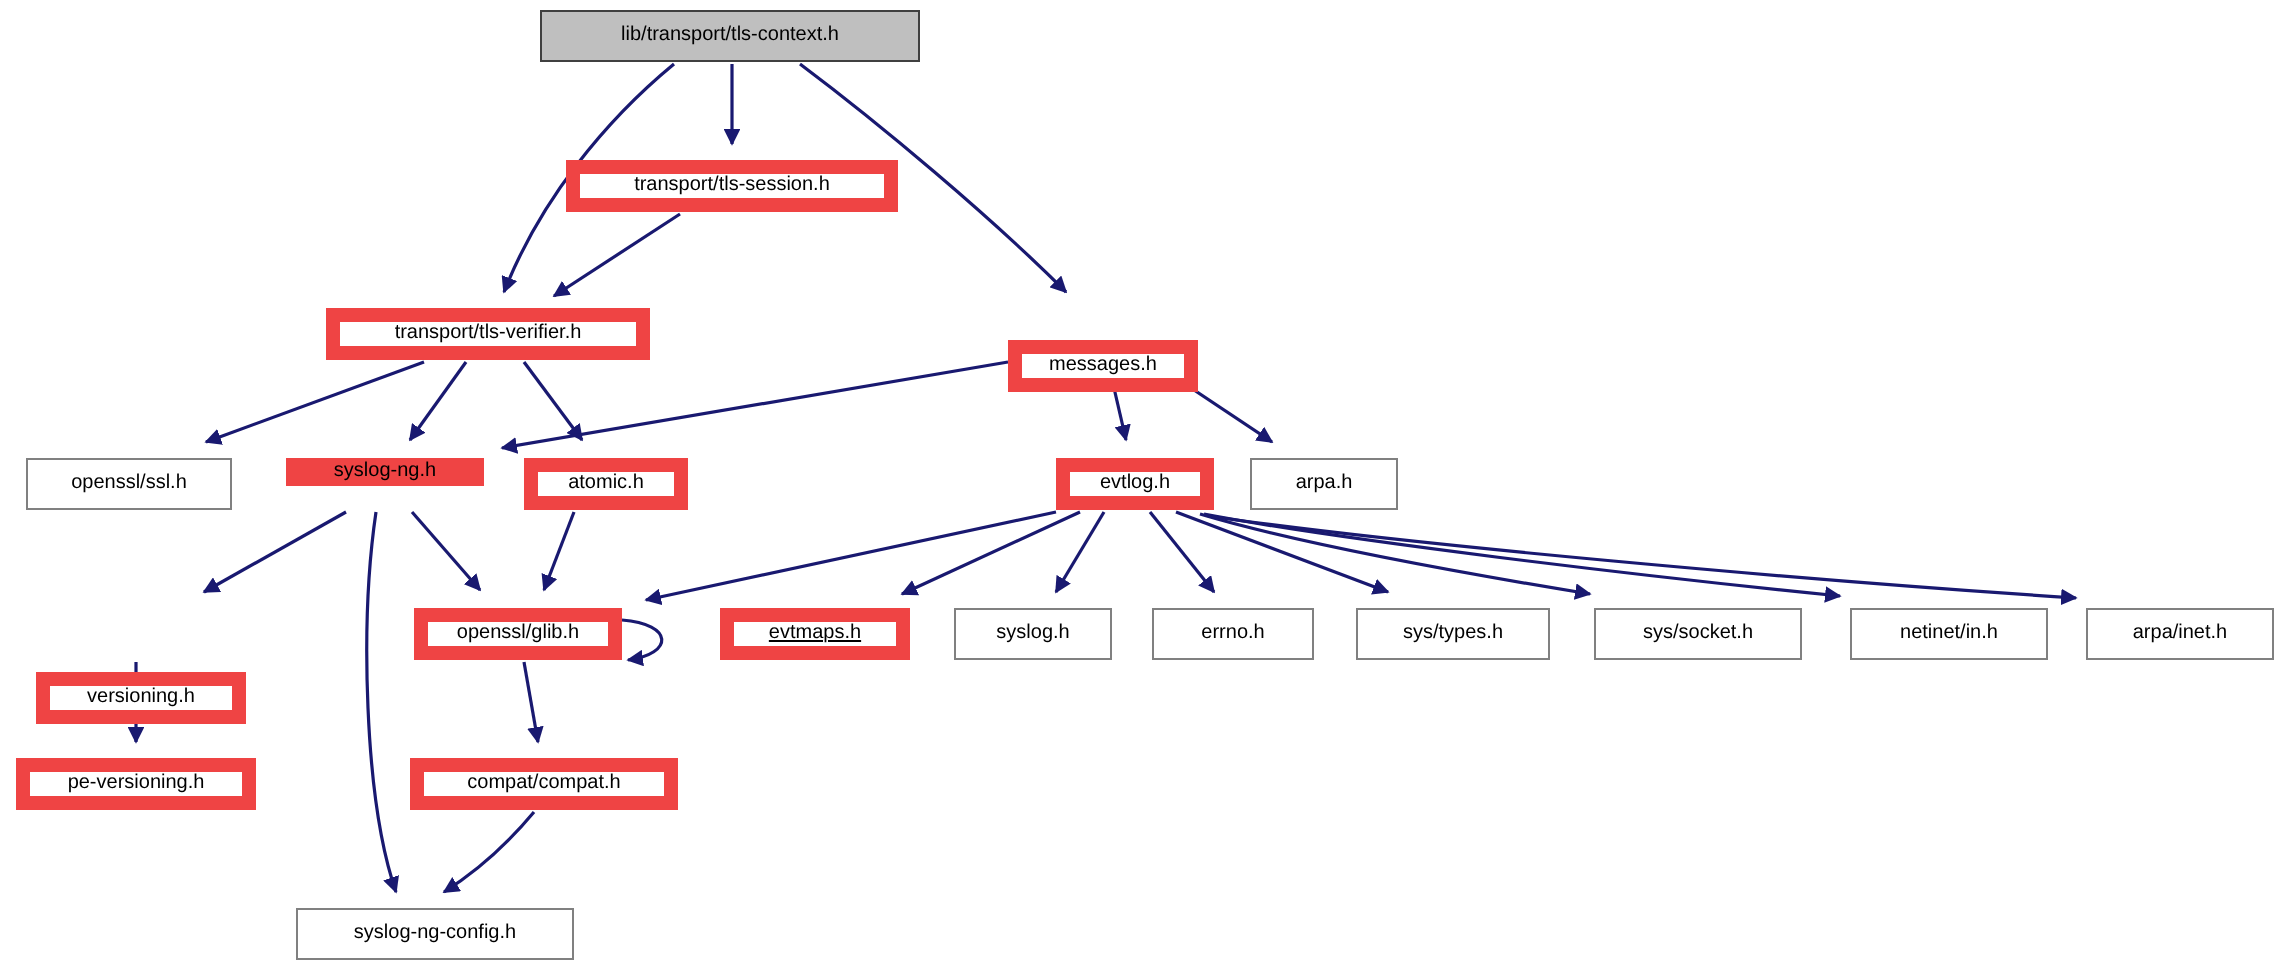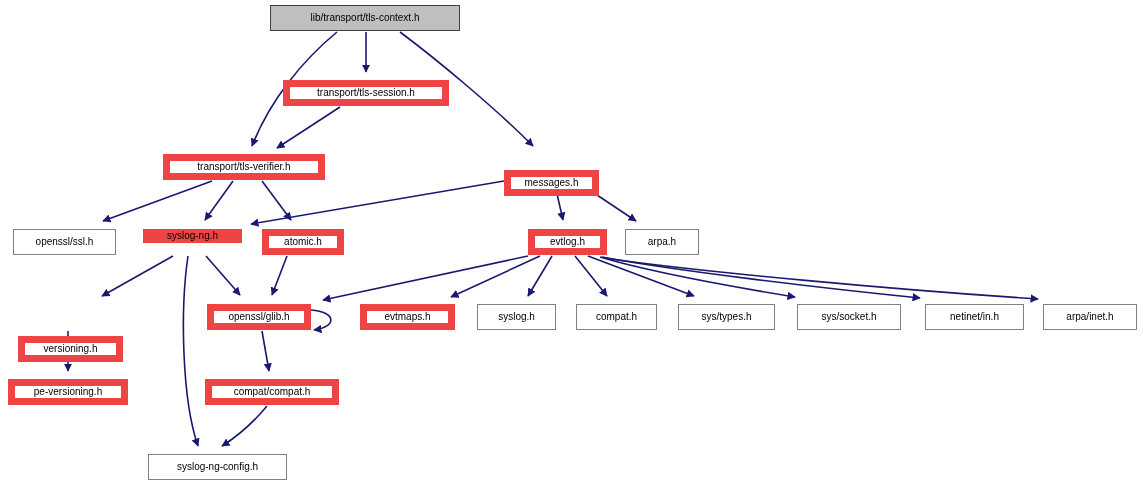--- a/index.html
+++ b/index.html
@@ -98,23 +98,23 @@
       <div class="node internal" style="left: 283px; top: 80px; width: 166px; height: 26px;">transport/tls-session.h</div>
       <div class="node internal" style="left: 163px; top: 154px; width: 162px; height: 26px;">transport/tls-verifier.h</div>
       <div class="node internal" style="left: 504px; top: 154px; width: 95px; height: 26px; margin-top: 16px;">messages.h</div>
       <div class="node external" style="left: 13px; top: 229px; width: 103px; height: 26px;">openssl/ssl.h</div>
       <div class="node internal" style="left: 143px; top: 229px; width: 99px; height: 14px;">syslog-ng.h</div>
       <div class="node internal" style="left: 262px; top: 229px; width: 82px; height: 26px;">atomic.h</div>
       <div class="node internal" style="left: 528px; top: 229px; width: 79px; height: 26px;">evtlog.h</div>
       <div class="node external" style="left: 625px; top: 229px; width: 74px; height: 26px;">arpa.h</div>
       <div class="node internal" style="left: 18px; top: 304px; width: 105px; height: 26px; margin-top: 32px;">versioning.h</div>
       <div class="node internal" style="left: 207px; top: 304px; width: 104px; height: 26px;">openssl/glib.h</div>
-      <div class="node internal" style="left: 360px; top: 304px; width: 95px; height: 26px;">evtmaps.h</div>
+      <div class="node internal" style="left: 360px; top: 304px; width: 95px; height: 26px; text-decoration: underline;">evtmaps.h</div>
       <div class="node external" style="left: 477px; top: 304px; width: 79px; height: 26px;">syslog.h</div>
-      <div class="node external" style="left: 576px; top: 304px; width: 81px; height: 26px;">compat.h</div>
+      <div class="node external" style="left: 576px; top: 304px; width: 81px; height: 26px;">errno.h</div>
       <div class="node external" style="left: 678px; top: 304px; width: 97px; height: 26px;">sys/types.h</div>
       <div class="node external" style="left: 797px; top: 304px; width: 104px; height: 26px;">sys/socket.h</div>
       <div class="node external" style="left: 925px; top: 304px; width: 99px; height: 26px;">netinet/in.h</div>
       <div class="node external" style="left: 1043px; top: 304px; width: 94px; height: 26px;">arpa/inet.h</div>
       <div class="node internal" style="left: 8px; top: 379px; width: 120px; height: 26px;">pe-versioning.h</div>
       <div class="node internal" style="left: 205px; top: 379px; width: 134px; height: 26px;">compat/compat.h</div>
       <div class="node external" style="left: 148px; top: 454px; width: 139px; height: 26px;">syslog-ng-config.h</div>
     </div>
 
 </div>

